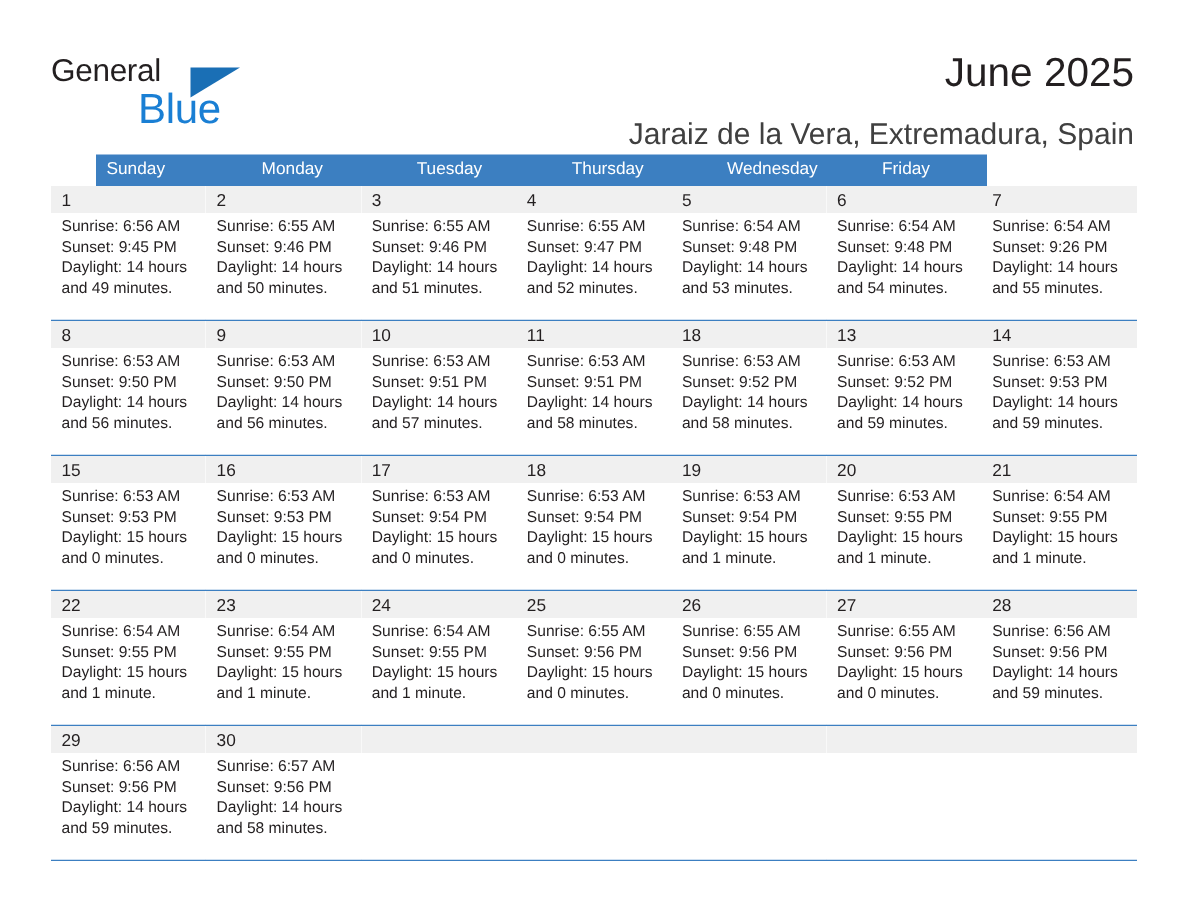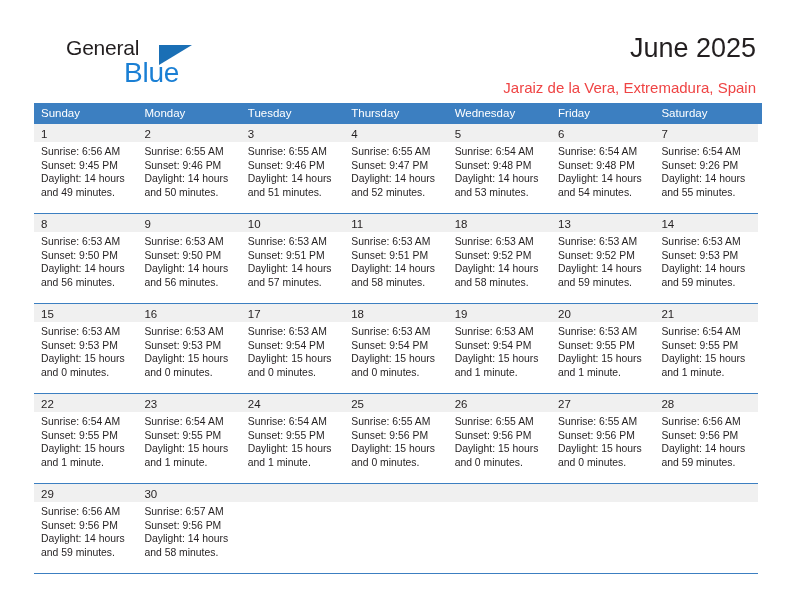--- a/index.html
+++ b/index.html
@@ -30,21 +30,20 @@
     width: 792px;
     height: 100px;
   }
 
   .logo {
     position: absolute;
     left: 34px;
     top: 36px;
     width: 140px;
     height: 46px;
-    margin-left: 32px;
   }
   .logo-general {
     position: absolute;
     left: 0;
     top: 0;
     font-size: 21px;
     letter-spacing: -0.2px;
     color: #231f20;
     font-family: "Liberation Sans", sans-serif;
   }
@@ -73,39 +72,40 @@
     top: 33px;
     font-size: 27px;
     color: #231f20;
     text-align: right;
     white-space: nowrap;
   }
   .subtitle {
     position: absolute;
     right: 36px;
     top: 79px;
-    font-size: 15px;
-    color: #ef4444;
+    font-size: 20px;
+    color: #404040;
     text-align: right;
     white-space: nowrap;
   }
 
   
   .calendar {
     position: absolute;
     left: 34px;
     top: 103px;
     width: 724px;
   }
 
   .dow-row {
     display: flex;
-    width: 728px;
+    width: 594px;
     height: 21px;
     background: #3c7fc1;
+    margin-left: 30px;
   }
   .dow-cell {
     flex: 0 0 103.42px;
     width: 103.42px;
     box-sizing: border-box;
     padding-left: 7px;
     color: #ffffff;
     font-size: 11.5px;
     line-height: 21px;
     white-space: nowrap;

